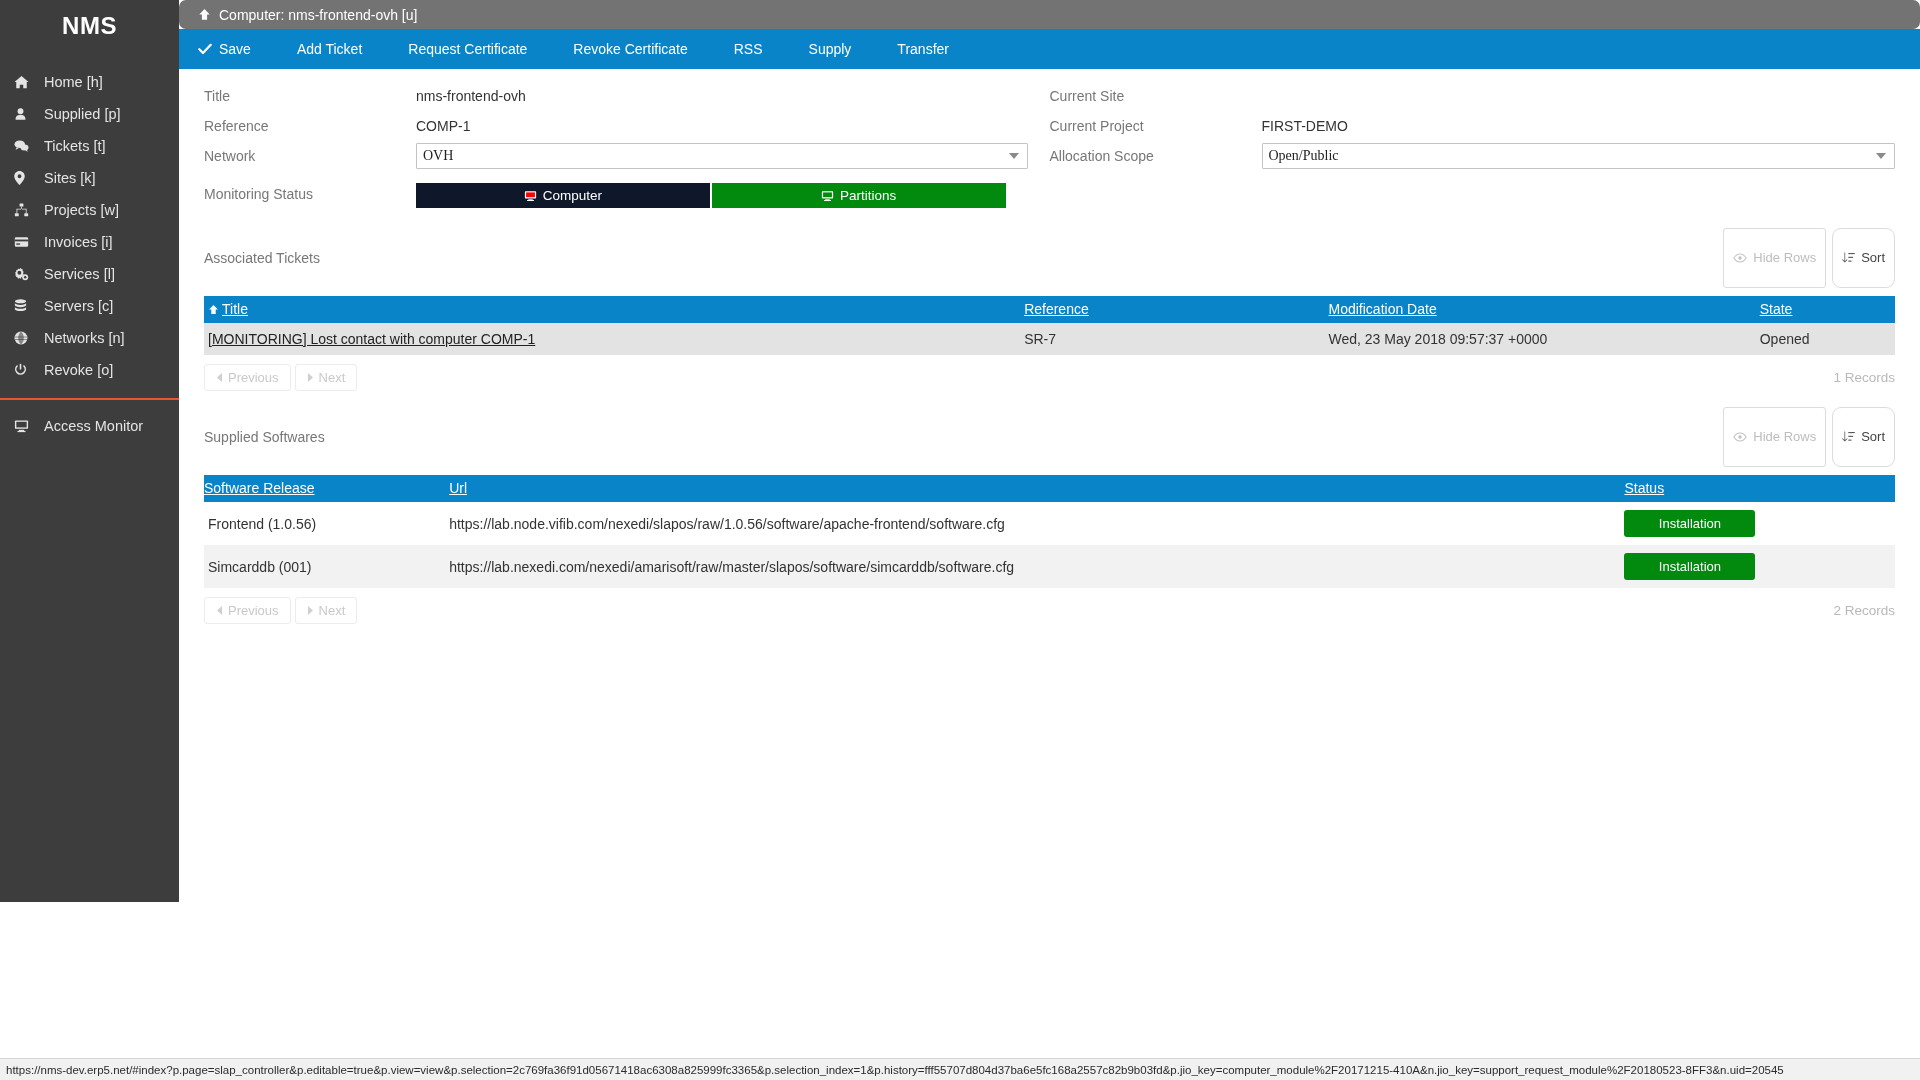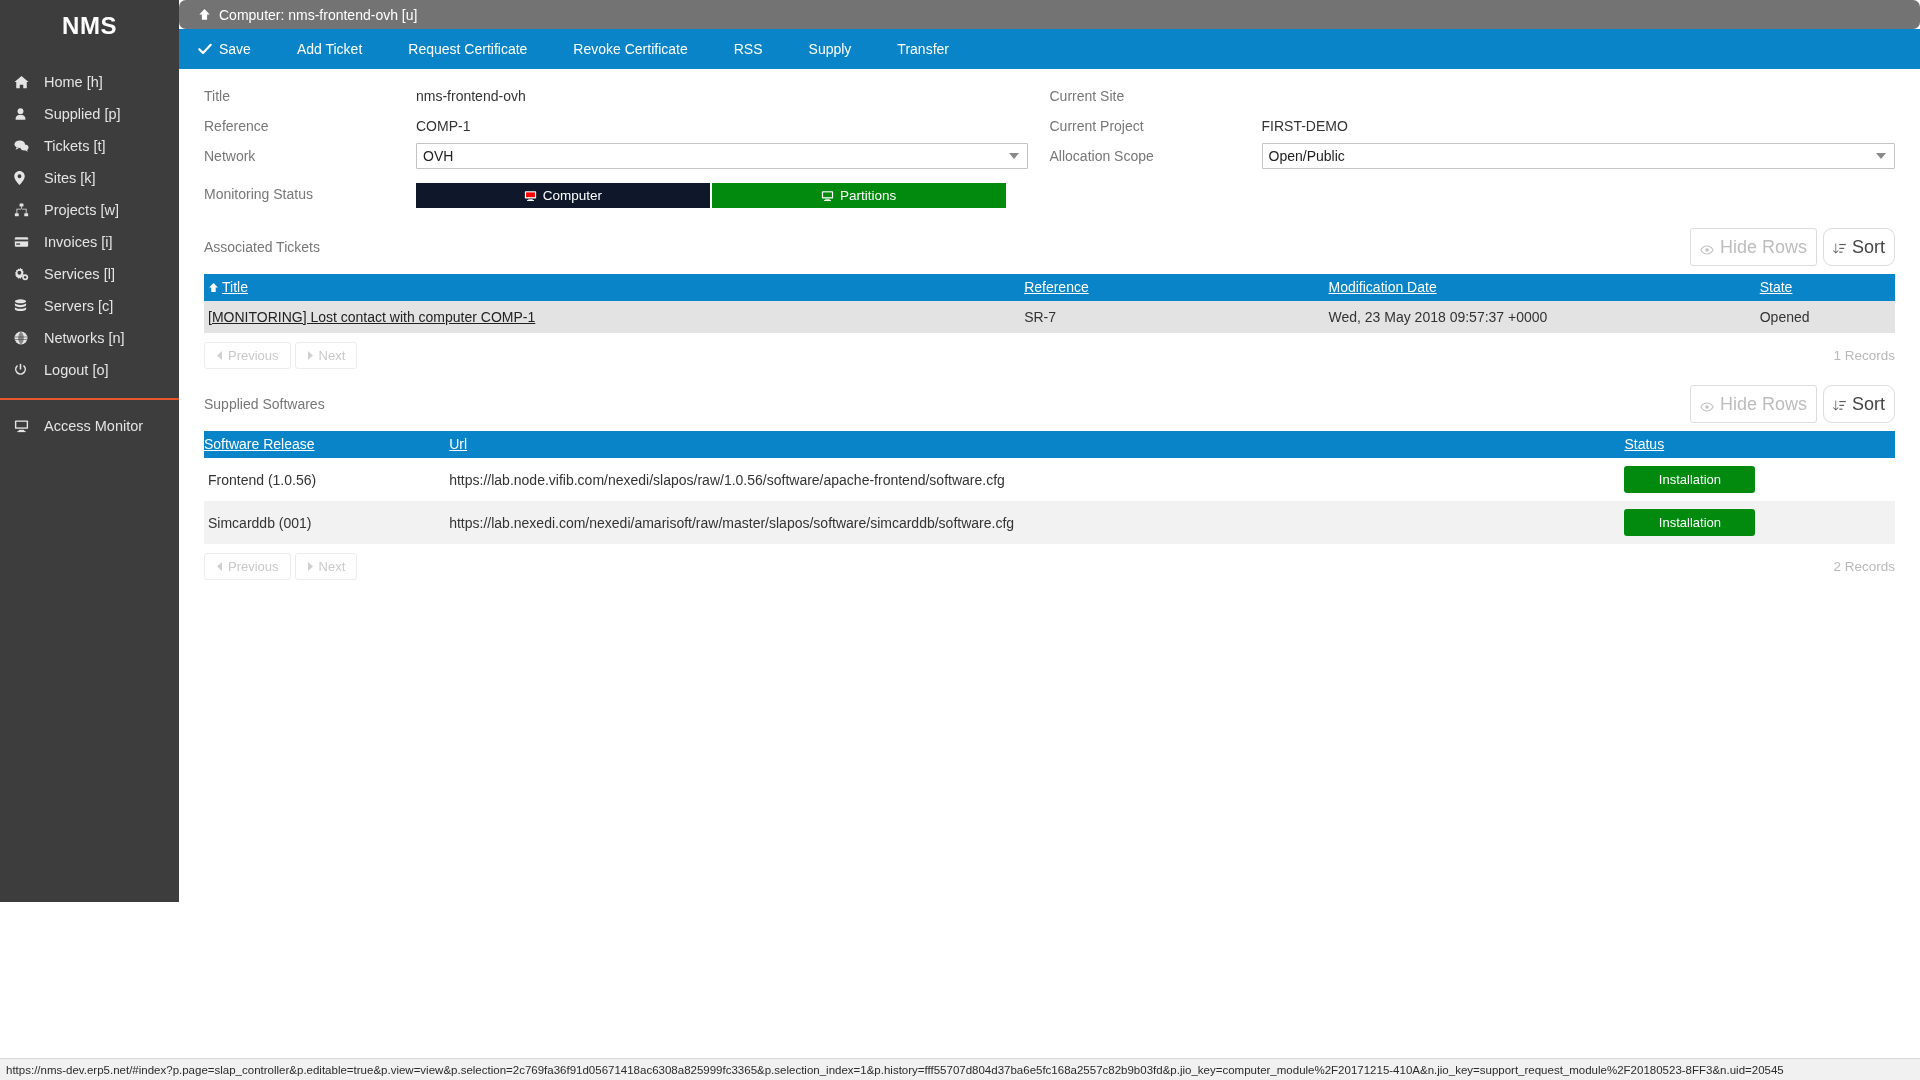--- a/index.html
+++ b/index.html
@@ -135,20 +135,21 @@
     height: 26px;
     border: 1px solid #c4c4c4;
     background: #fff;
     font-size: 14px;
     color: #222;
     line-height: 24px;
     padding: 0 26px 0 6px;
     border-radius: 1px;
     cursor: pointer;
     width: 100%;
+    font-family: Liberation Serif, serif;
   }
   .select-caret {
     position: absolute;
     right: 8px; top: 50%;
     transform: translateY(-50%);
     width: 0; height: 0;
     border-left: 5px solid transparent;
     border-right: 5px solid transparent;
     border-top: 6px solid #8a8a8a;
   }
@@ -185,25 +186,25 @@
   }
   .section-title {
     color: #777777;
     font-size: 14px;
   }
   .section-tools { display: flex; gap: 6px; }
   .tool-btn {
     border: 1px solid #dcdcdc;
     background: #fff;
     color: #bdbdbd;
-    font-size: 18px;
-    padding: 10px 9px;
+    font-size: 13px;
+    padding: 21px 9px;
     border-radius: 3px;
     display: flex;
-    align-items: flex-end;
+    align-items: center;
     gap: 6px;
     cursor: pointer;
     font-family: "Liberation Sans", sans-serif;
     line-height: 16px;
   }
   .tool-btn.active { color: #444; border-radius: 9px; }
   .tool-btn svg { display: block; }
 
   table.listbox {
     width: 100%;
@@ -406,21 +407,21 @@
         </span>
         <span>Networks [n]</span>
       </li>
       <li class="nav-item">
         <span class="nav-icon">
           <svg width="13" height="14" viewBox="0 0 14 16" fill="none" stroke="currentColor" stroke-width="1.8">
               <path d="M7 1v6.4"></path>
               <path d="M3.1 3.4a5.4 5.4 0 1 0 7.8 0" stroke-linecap="round"></path>
             </svg>
         </span>
-        <span>Logout [o]</span>
+        <span>Revoke [o]</span>
       </li>
     </ul>
 
     <div class="nav-sep"></div>
 
     <ul class="nav-list">
       <li class="nav-item">
         <span class="nav-icon">
           <svg width="15" height="14" viewBox="0 0 16 16" fill="currentColor">
               <rect x="0.5" y="1.6" width="15" height="9.6" rx="1"></rect>

